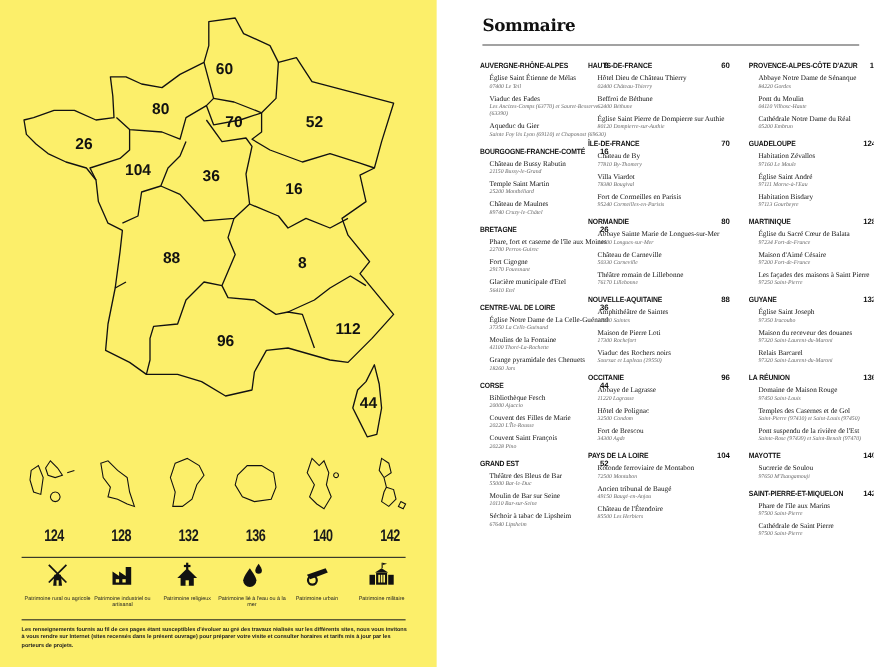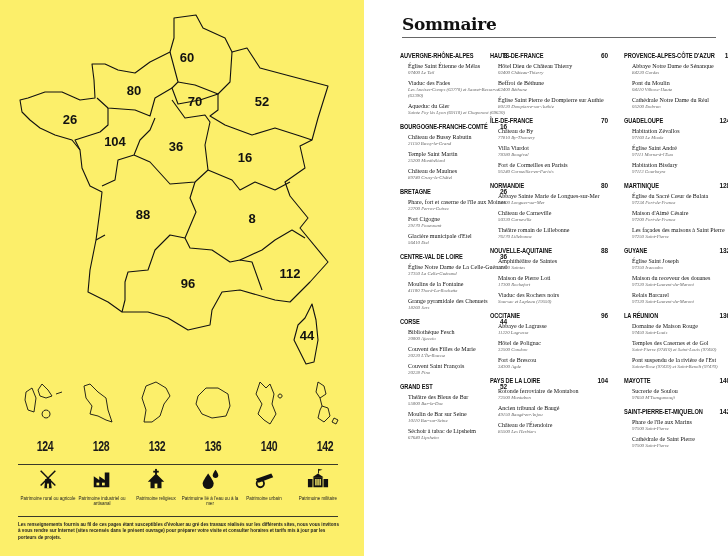--- a/index.html
+++ b/index.html
@@ -17,21 +17,21 @@
 
   .legend-rule { position: absolute; left: 18px; width: 320px; height: 1px; background: #3a3a2a; }
   .legend-row { position: absolute; left: 18px; top: 468px; width: 320px; height: 48px; }
   .legend-item { position: absolute; top: 0; width: 60px; text-align: center; }
   .legend-item svg { width: 22px; height: 22px; display: block; margin: 0 auto; }
   .legend-label { font-family: "Liberation Sans", sans-serif; font-size: 4.5px; line-height: 5px; margin-top: 6px; color: #222; }
   .footnote { position: absolute; left: 18px; top: 522px; width: 322px; font-family: "Liberation Sans", sans-serif; font-size: 4.6px; line-height: 6.4px; font-weight: bold; color: #222; }
 
   
   .right-page { position: absolute; left: 364px; top: 0; width: 364px; height: 556px; background: #fff; }
-  .title { position: absolute; left: 38px; top: 14px; font-family: "DejaVu Serif", serif; font-weight: 900; font-size: 17px; letter-spacing: -0.3px; color: #111; }
+  .title { position: absolute; left: 38px; top: 14px; font-family: "DejaVu Serif", serif; font-weight: 900; font-size: 14px; letter-spacing: -0.3px; color: #111; }
   .title-rule { position: absolute; left: 38px; top: 37px; width: 314px; height: 1px; background: #666; }
   .col { position: absolute; top: 52px; }
   .col-1 { left: 36px; width: 107px; }
   .col-2 { left: 126px; width: 118px; }
   .col-3 { left: 260px; width: 106px; }
   .section { margin-bottom: 7px; position: relative; }
   .sec-head { display: flex; justify-content: space-between; align-items: baseline; font-family: "Liberation Sans", sans-serif; font-weight: bold; font-size: 6.3px; letter-spacing: -0.1px; color: #111; height: 11px; }
   .sec-name { transform: scaleX(0.9); transform-origin: left; white-space: nowrap; }
   .sec-page { font-size: 6.5px; }
   .entry { margin-left: 8px; margin-bottom: 4px; }

